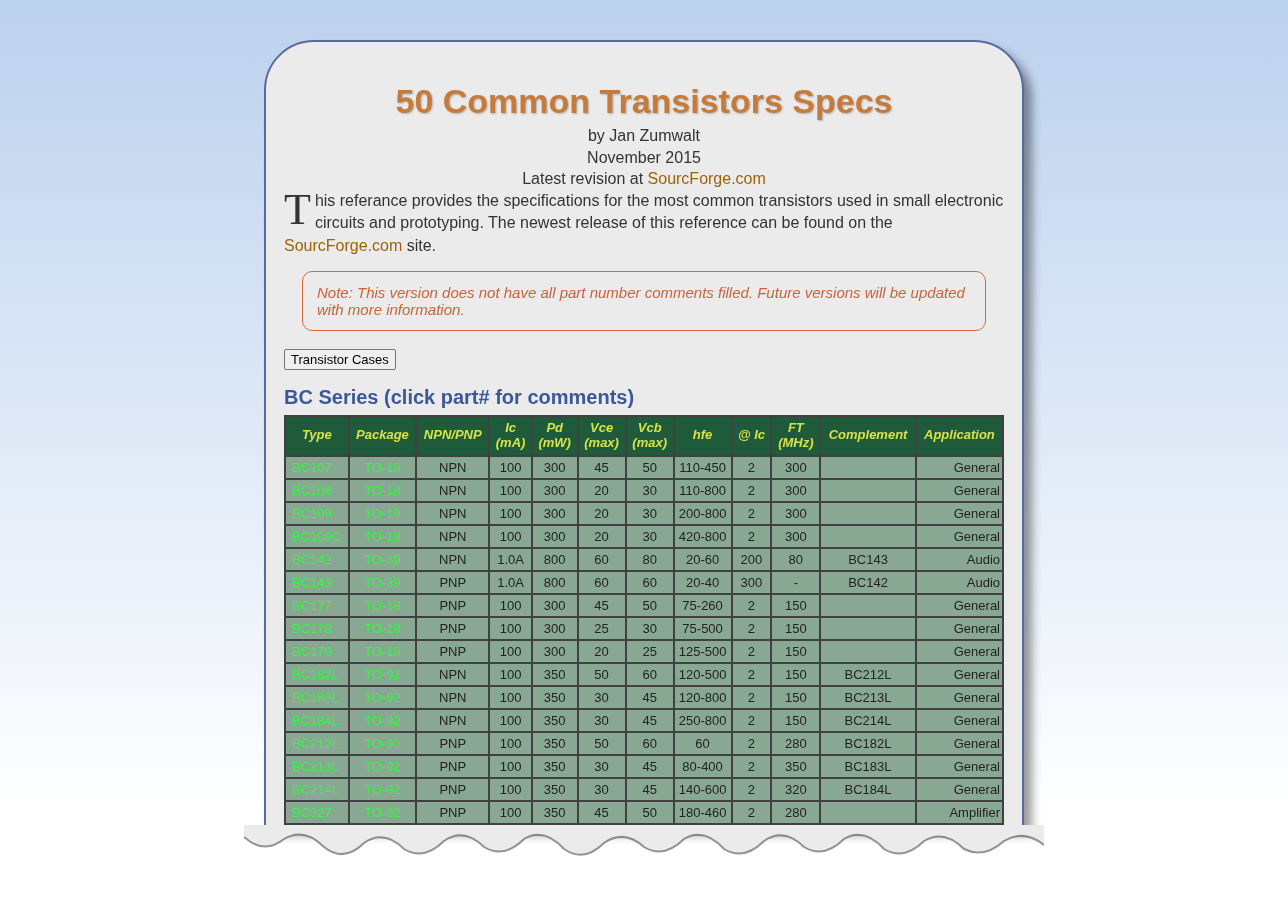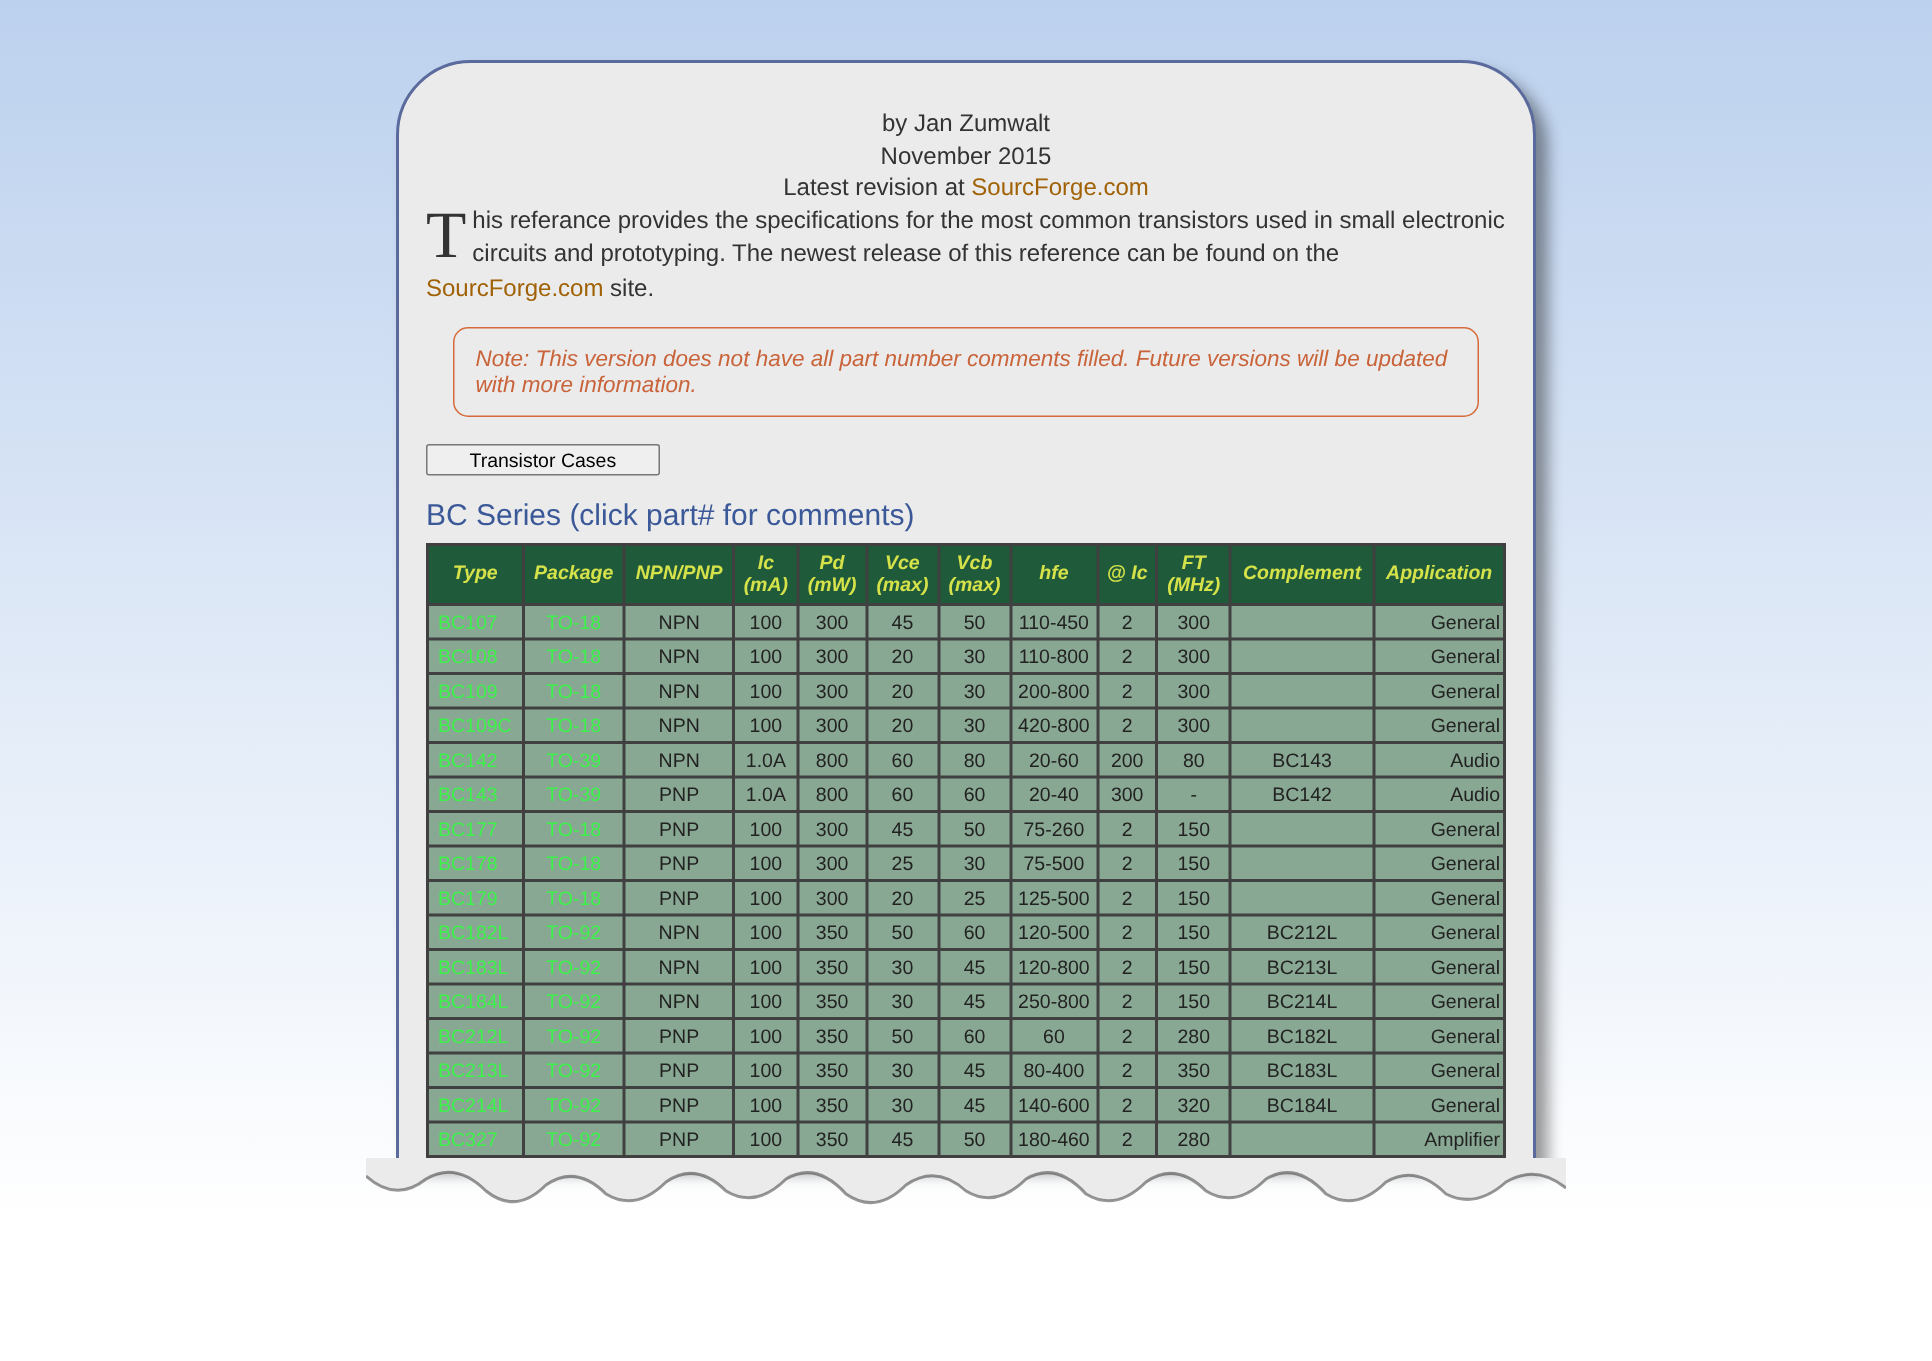--- a/index.html
+++ b/index.html
@@ -69,31 +69,31 @@
     border: 1px solid #d66b3a;
     border-radius: 10px;
     margin: 14px 18px 18px 18px;
     padding: 12px 14px;
     color: #c9633a;
     font-style: italic;
     font-size: 15px;
   }
   button.cases-btn {
     font-size: 13px;
-    padding: 2px 28px;
+    padding: 2px 6px;
     margin: 0 0 6px 0;
     background: #efefef;
     border: 1px solid #777;
     border-radius: 2px;
     cursor: pointer;
   }
   .table-title {
     color: #3b5998;
     font-size: 20px;
-    font-weight: normal;
+    font-weight: bold;
     margin: 10px 0 6px 0;
   }
   table.specs {
     border-collapse: separate;
     border-spacing: 2px;
     background: #404040;
     width: 100%;
     font-size: 13px;
   }
   table.specs th {
@@ -129,20 +129,21 @@
     position: relative;
   }
   .torn svg { display:block; }
 </style>
 </head>
 <body>
 
 <div class="page-wrap">
   <div class="card">
 
+    <h1 class="title">50 Common Transistors Specs</h1>
 
     <div class="subtitle">
       <span>by Jan Zumwalt</span><br>
       <span>November 2015</span><br>
       <span>Latest revision at </span><a class="link" href="#">SourcForge.com</a>
     </div>
 
 
     <p class="intro-para">
       <span class="dropcap">T</span><span>his referance provides the specifications for the most common transistors used in small electronic circuits and prototyping. The newest release of this reference can be found on the </span><a class="link" href="#">SourcForge.com</a><span> site.</span>

